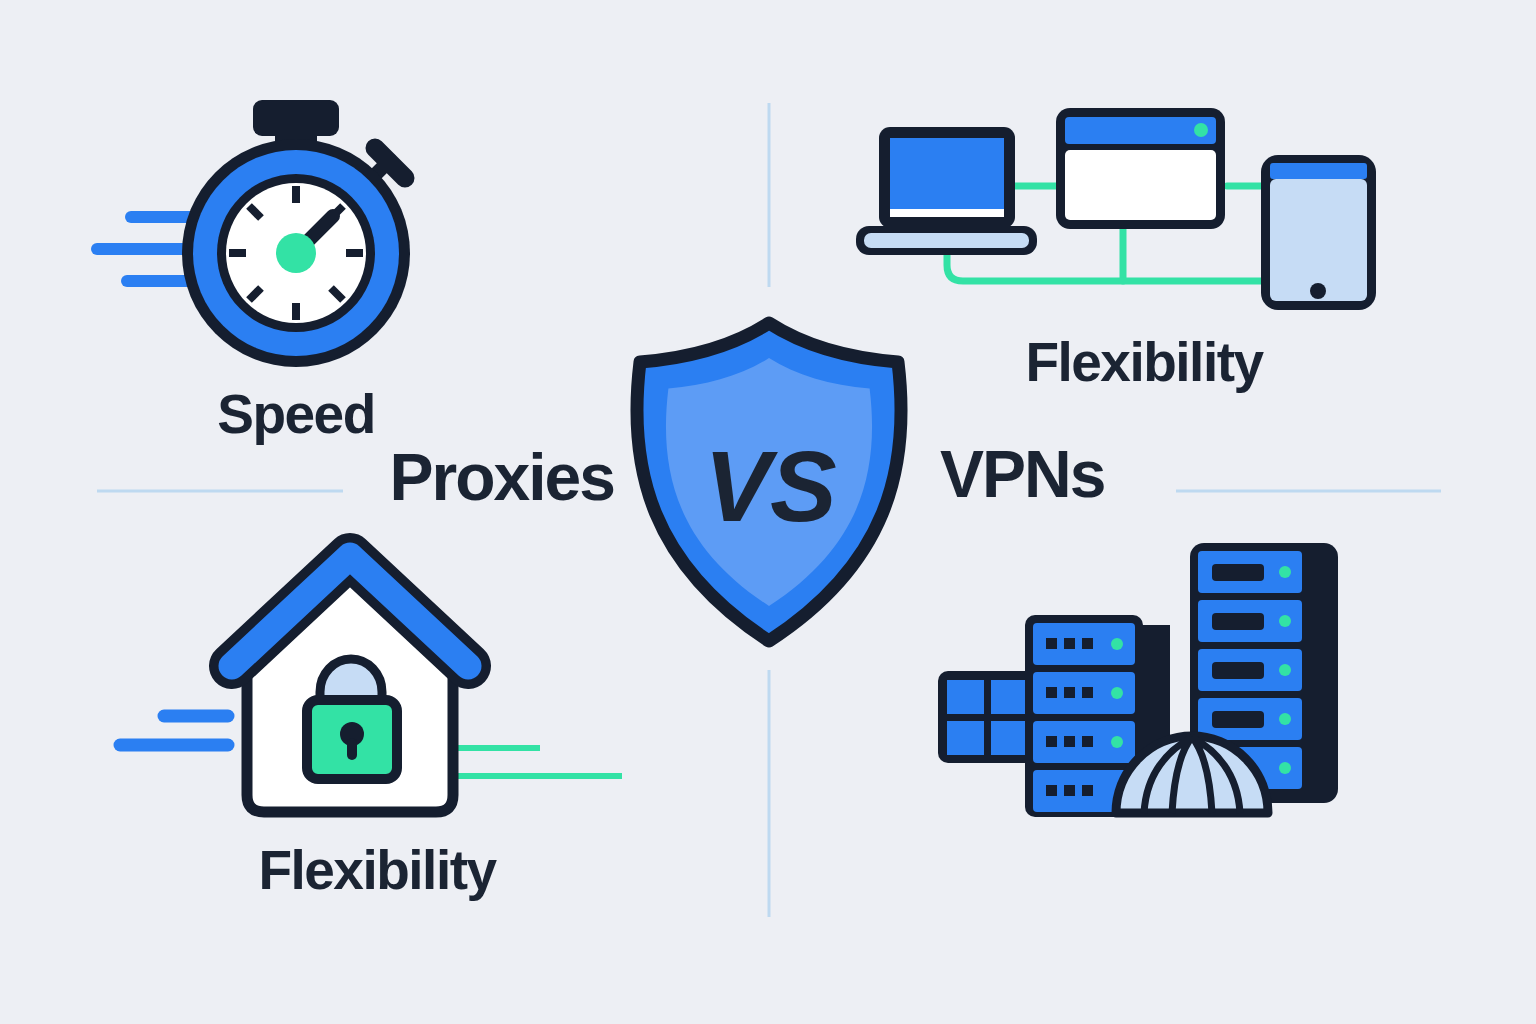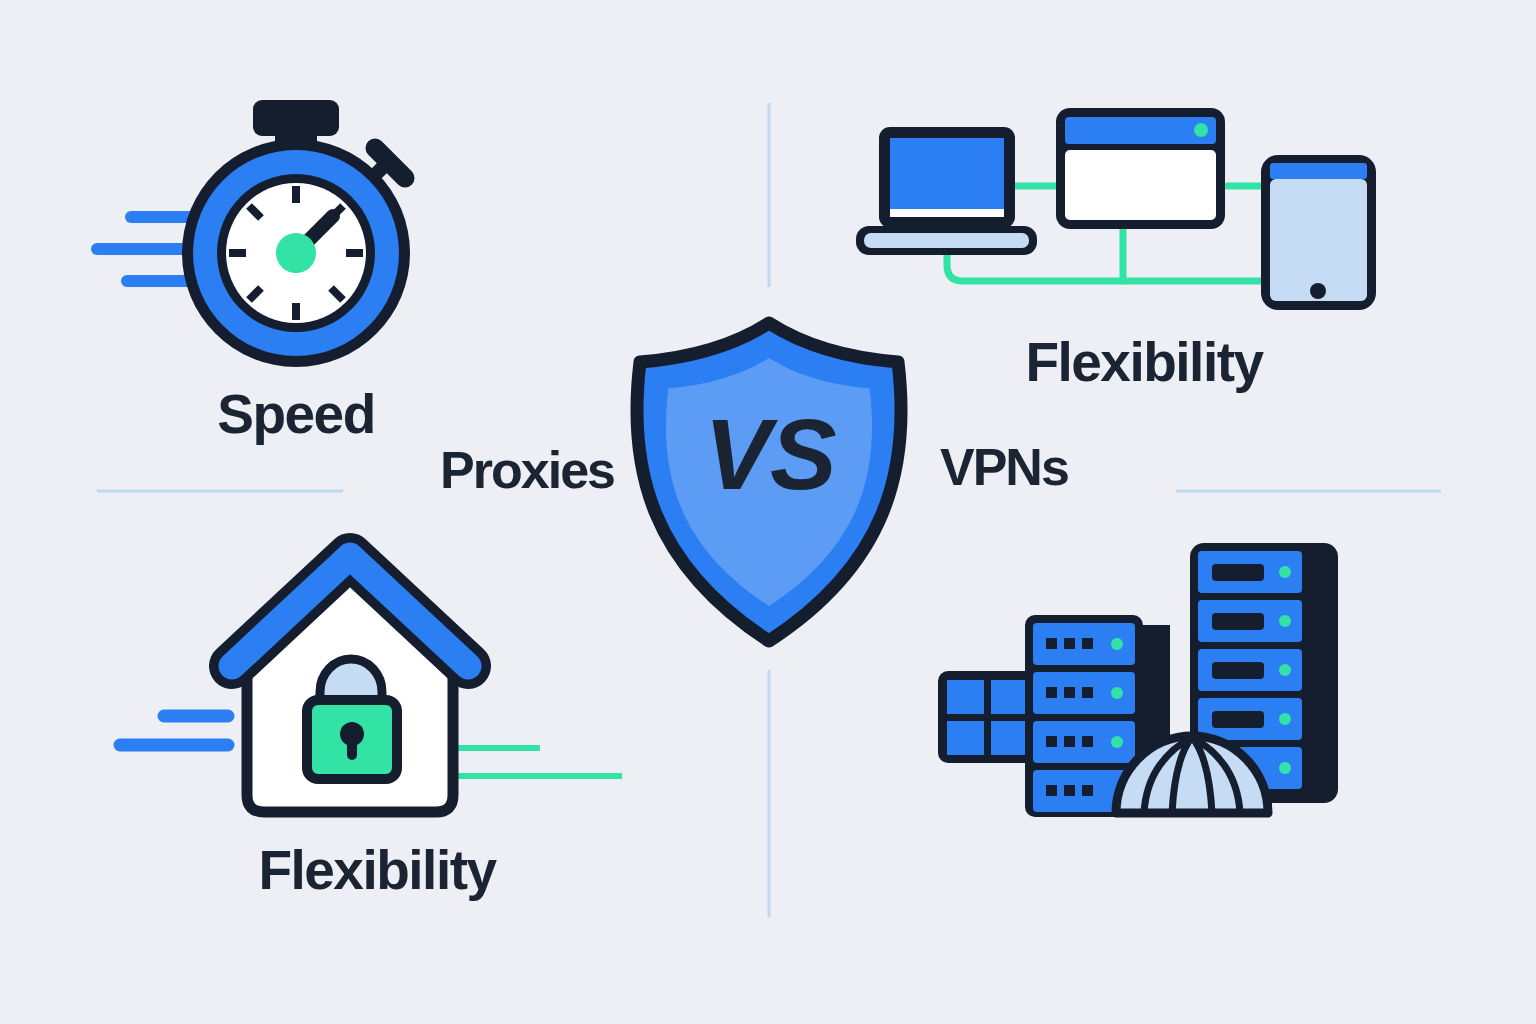--- a/index.html
+++ b/index.html
@@ -29,21 +29,21 @@
   
   .txt{
     position:absolute;
     line-height:1;
     color:var(--c-text,#1b2433);
     font-weight:bold;
     white-space:nowrap;
     transform:translateX(-50%);
   }
   .quad-label{font-size:55px;letter-spacing:-1.5px;}
-  .title{font-size:52px;letter-spacing:-2px;}
+  .title{font-size:66px;letter-spacing:-2px;}
   .anchor-right{transform:none;left:auto;}
   .anchor-left{transform:none;text-align:center;}
   .vs-text{
     font-size:100px;
     font-style:italic;
     letter-spacing:-1px;
     transform:translateX(-50%);
   }
 </style>
 </head>
@@ -208,14 +208,14 @@
 
   <div class="txt quad-label" style="left:1144px;top:335px">Flexibility</div>
 
   <div class="txt quad-label" style="left:377px;top:843px">Flexibility</div>
 
 
   <div class="txt title anchor-right" style="right:922px;top:444px">Proxies</div>
 
   <div class="txt title anchor-left" style="left:940px;top:441px">VPNs</div>
 
-  <div class="txt vs-text" style="left:770px;top:404px">VS</div>
+  <div class="txt vs-text" style="left:770px;top:436px">VS</div>
 </div>
 
 </body></html>

